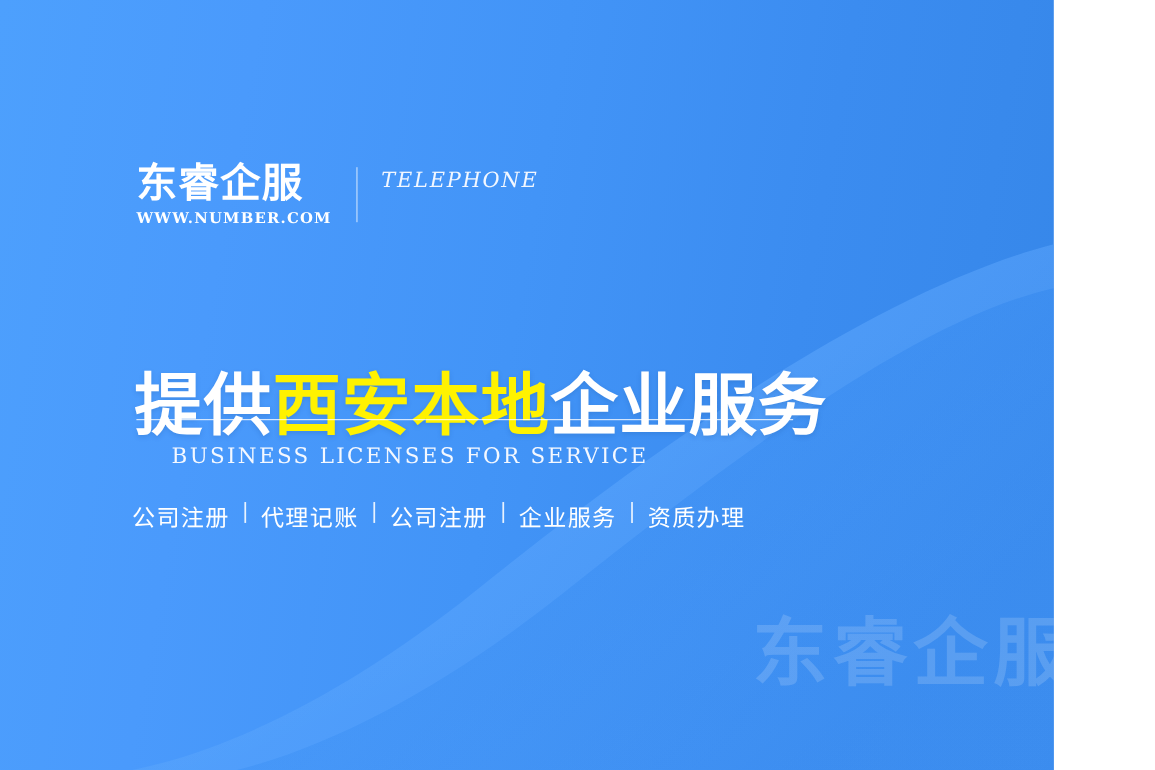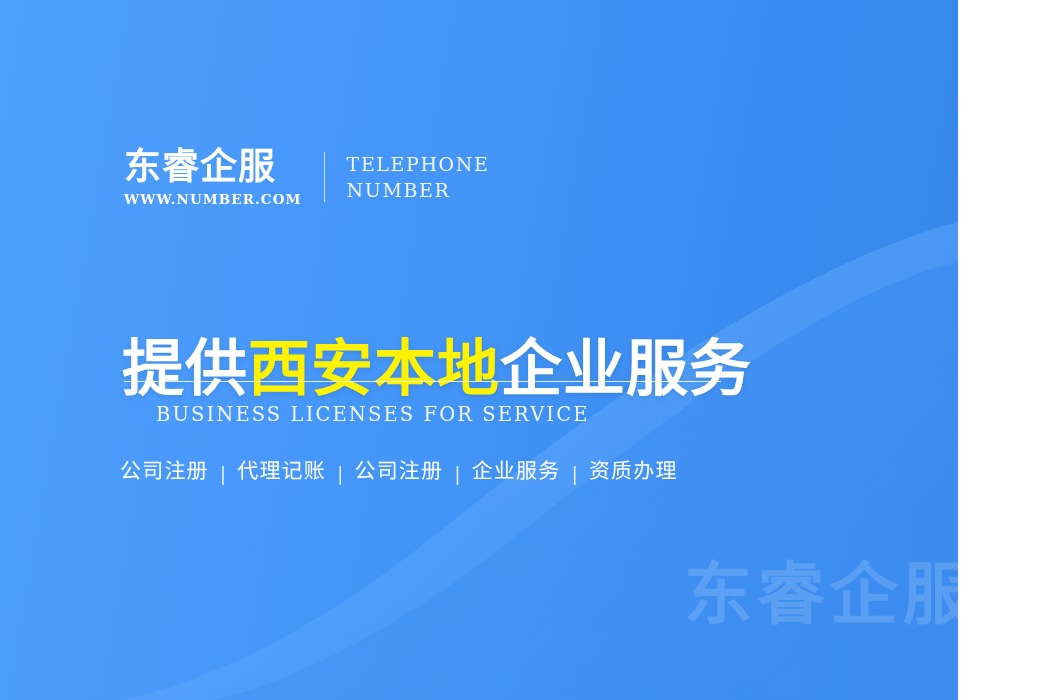--- a/index.html
+++ b/index.html
@@ -70,20 +70,21 @@
     margin: 4px 22px 0 22px;
     background: rgba(255,255,255,0.72);
     flex: 0 0 auto;
   }
 
   .telephone-block {
     display: flex;
     flex-direction: column;
     justify-content: flex-start;
     padding-top: 3px;
+    font-style: italic;
   }
 
   .telephone-line {
     font-family: "DejaVu Serif", "Liberation Serif", serif;
     font-size: 19px;
     letter-spacing: 1.6px;
     line-height: 1.38;
     color: #f2f7ff;
     white-space: nowrap;
   }
@@ -125,21 +126,21 @@
     white-space: nowrap;
     margin-left: 32px;
   }
 
   
   .services {
     position: absolute;
     left: 120px;
     top: 454px;
     display: flex;
-    align-items: flex-end;
+    align-items: flex-start;
     white-space: nowrap;
   }
 
   .service-item {
     font-family: "DejaVu Serif", "Liberation Serif", serif;
     font-size: 21px;
     letter-spacing: 1.2px;
     color: #ffffff;
   }
 
@@ -198,21 +199,20 @@
   <div class="logo-lockup">
     <div class="logo-block">
       <div class="logo-cn">东睿企服</div>
       <div class="logo-url">WWW.NUMBER.COM</div>
     </div>
 
     <div class="logo-divider"></div>
 
     <div class="telephone-block">
       <div class="telephone-line">TELEPHONE</div>
-      <div class="telephone-line">NUMBER</div>
     </div>
   </div>
 
   <h1 class="headline"><span class="hl-prefix">提供</span><span class="hl-accent">西安本地</span><span class="hl-suffix">企业服务</span></h1>
 
   <div class="headline-rule"></div>
 
   <div class="subtitle">BUSINESS LICENSES FOR SERVICE</div>
 
   <div class="services">

